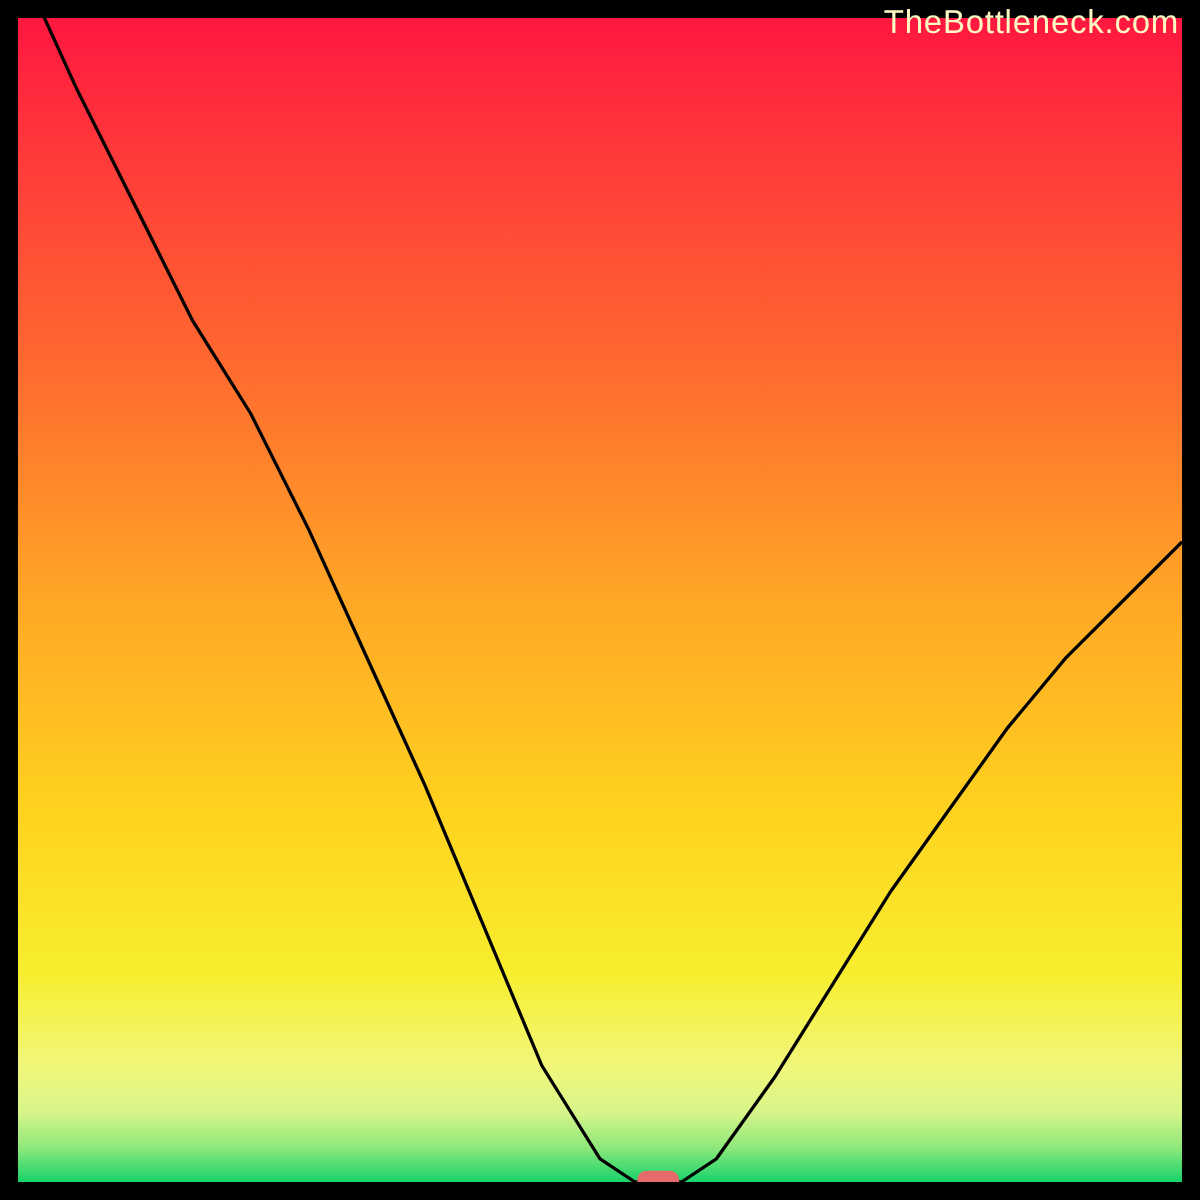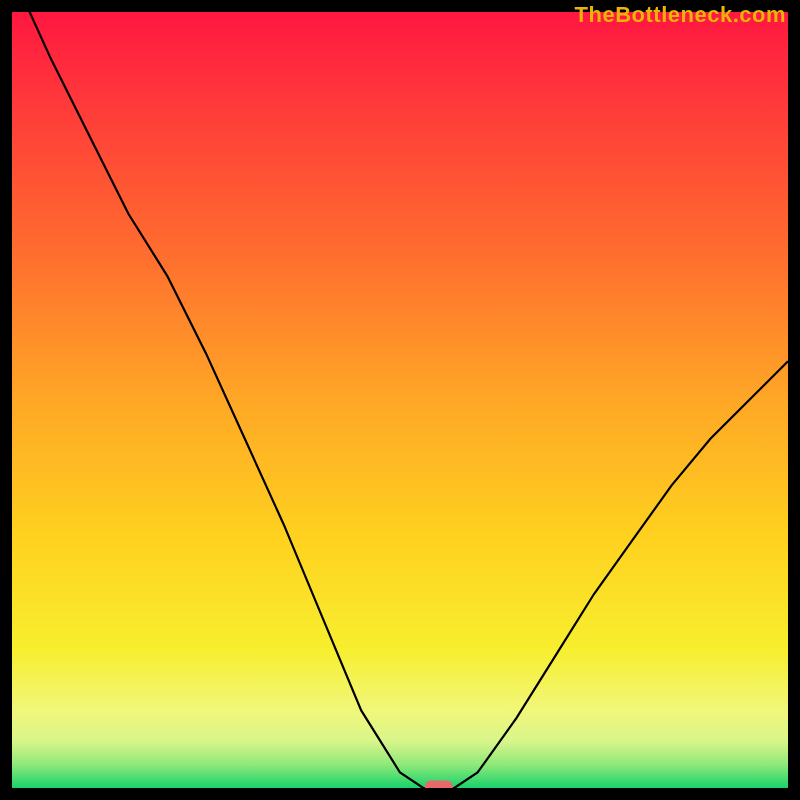--- a/index.html
+++ b/index.html
@@ -16,24 +16,24 @@
     left: 12px;
     top: 12px;
     width: 776px;
     height: 776px;
     background: #000;
   }
   .watermark {
     position: absolute;
     top: 2px;
     right: 14px;
-    color: #eab308;
+    color: #fef9c3;
     font-size: 22px;
     letter-spacing: 0.5px;
-    font-weight: 700;
+    font-weight: 400;
     z-index: 10;
   }
   .plot-clip {
     position: absolute;
     left: 12px;
     top: 12px;
     width: 776px;
     height: 776px;
     overflow: hidden;
   }

